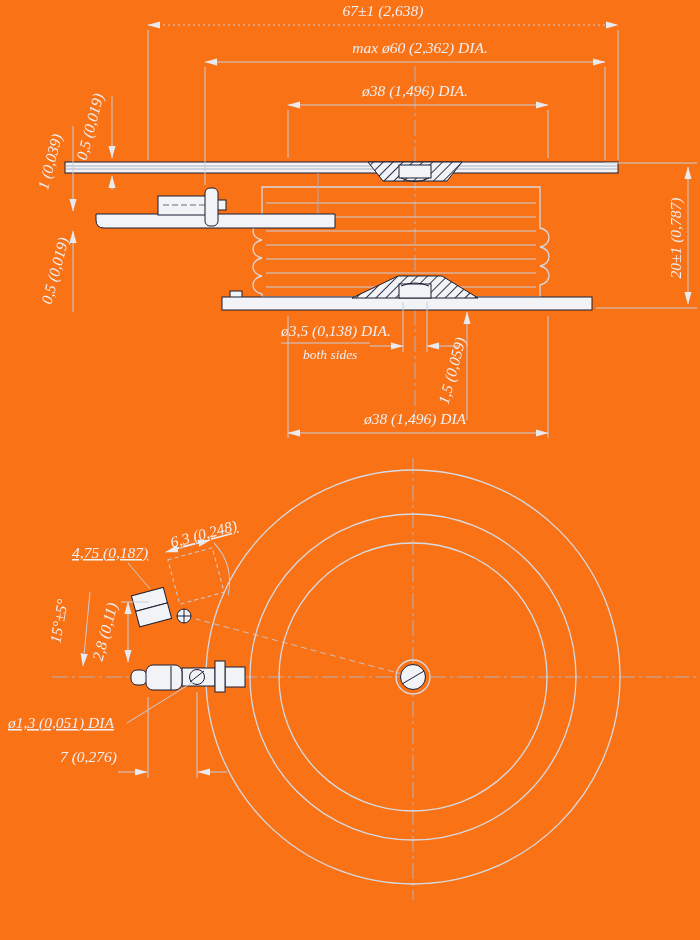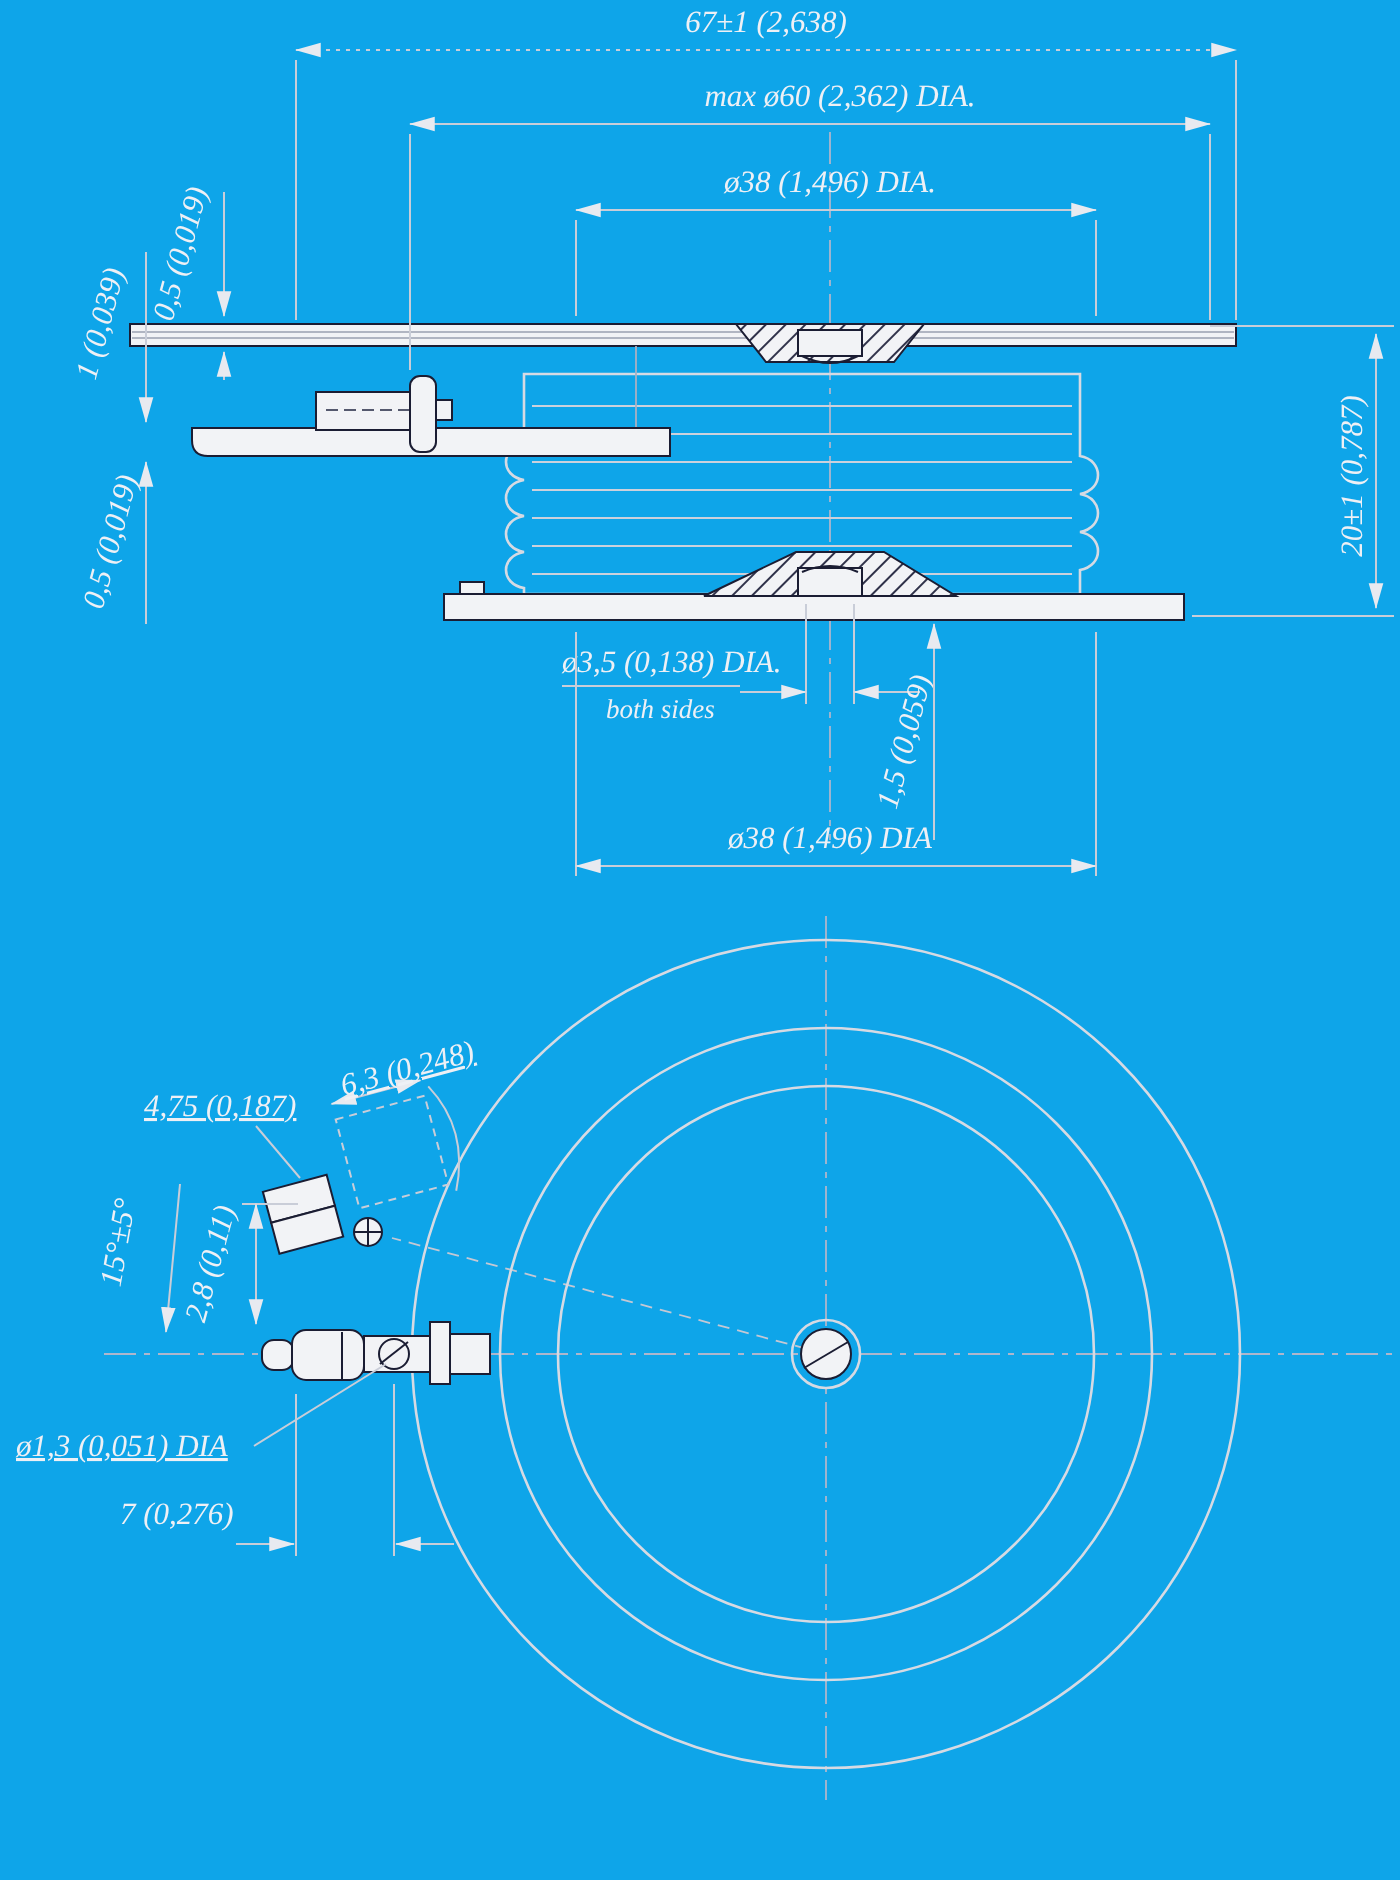--- a/index.html
+++ b/index.html
@@ -1,16 +1,16 @@
 <!DOCTYPE html>
 <html><head>
 <meta charset="utf-8">
 <style>
   html,body { margin:0; padding:0; background:#0d2478; }
-  .stage { position:relative; width:700px; height:940px; background:#0ea5e9; overflow:hidden; }
+  .stage { position:relative; width:700px; height:940px; background:#f97316; overflow:hidden; }
   svg { display:block; }
   text { fill:#eef0f5; font-family:"Liberation Serif", serif; font-style:italic; font-size:15.5px; }
   text.small { font-size:13.5px; }
   .part   { fill:#f2f3f6; stroke:#1b1d33; stroke-width:1; }
   .outline{ fill:none; stroke:#d6dae3; stroke-width:1.3; }
   .fin    { stroke:#ccd1dc; stroke-width:1; fill:none; }
   .dim    { stroke:#c9cdd8; stroke-width:1; fill:none; }
   .dimdot { stroke:#c9cdd8; stroke-width:1; fill:none; stroke-dasharray:2 3; }
   .cl     { stroke:#aeb6cc; stroke-width:0.9; fill:none; stroke-dasharray:16 4 3 4; }
   .dash   { stroke:#c4c8d4; stroke-width:0.9; fill:none; stroke-dasharray:6 4; }

